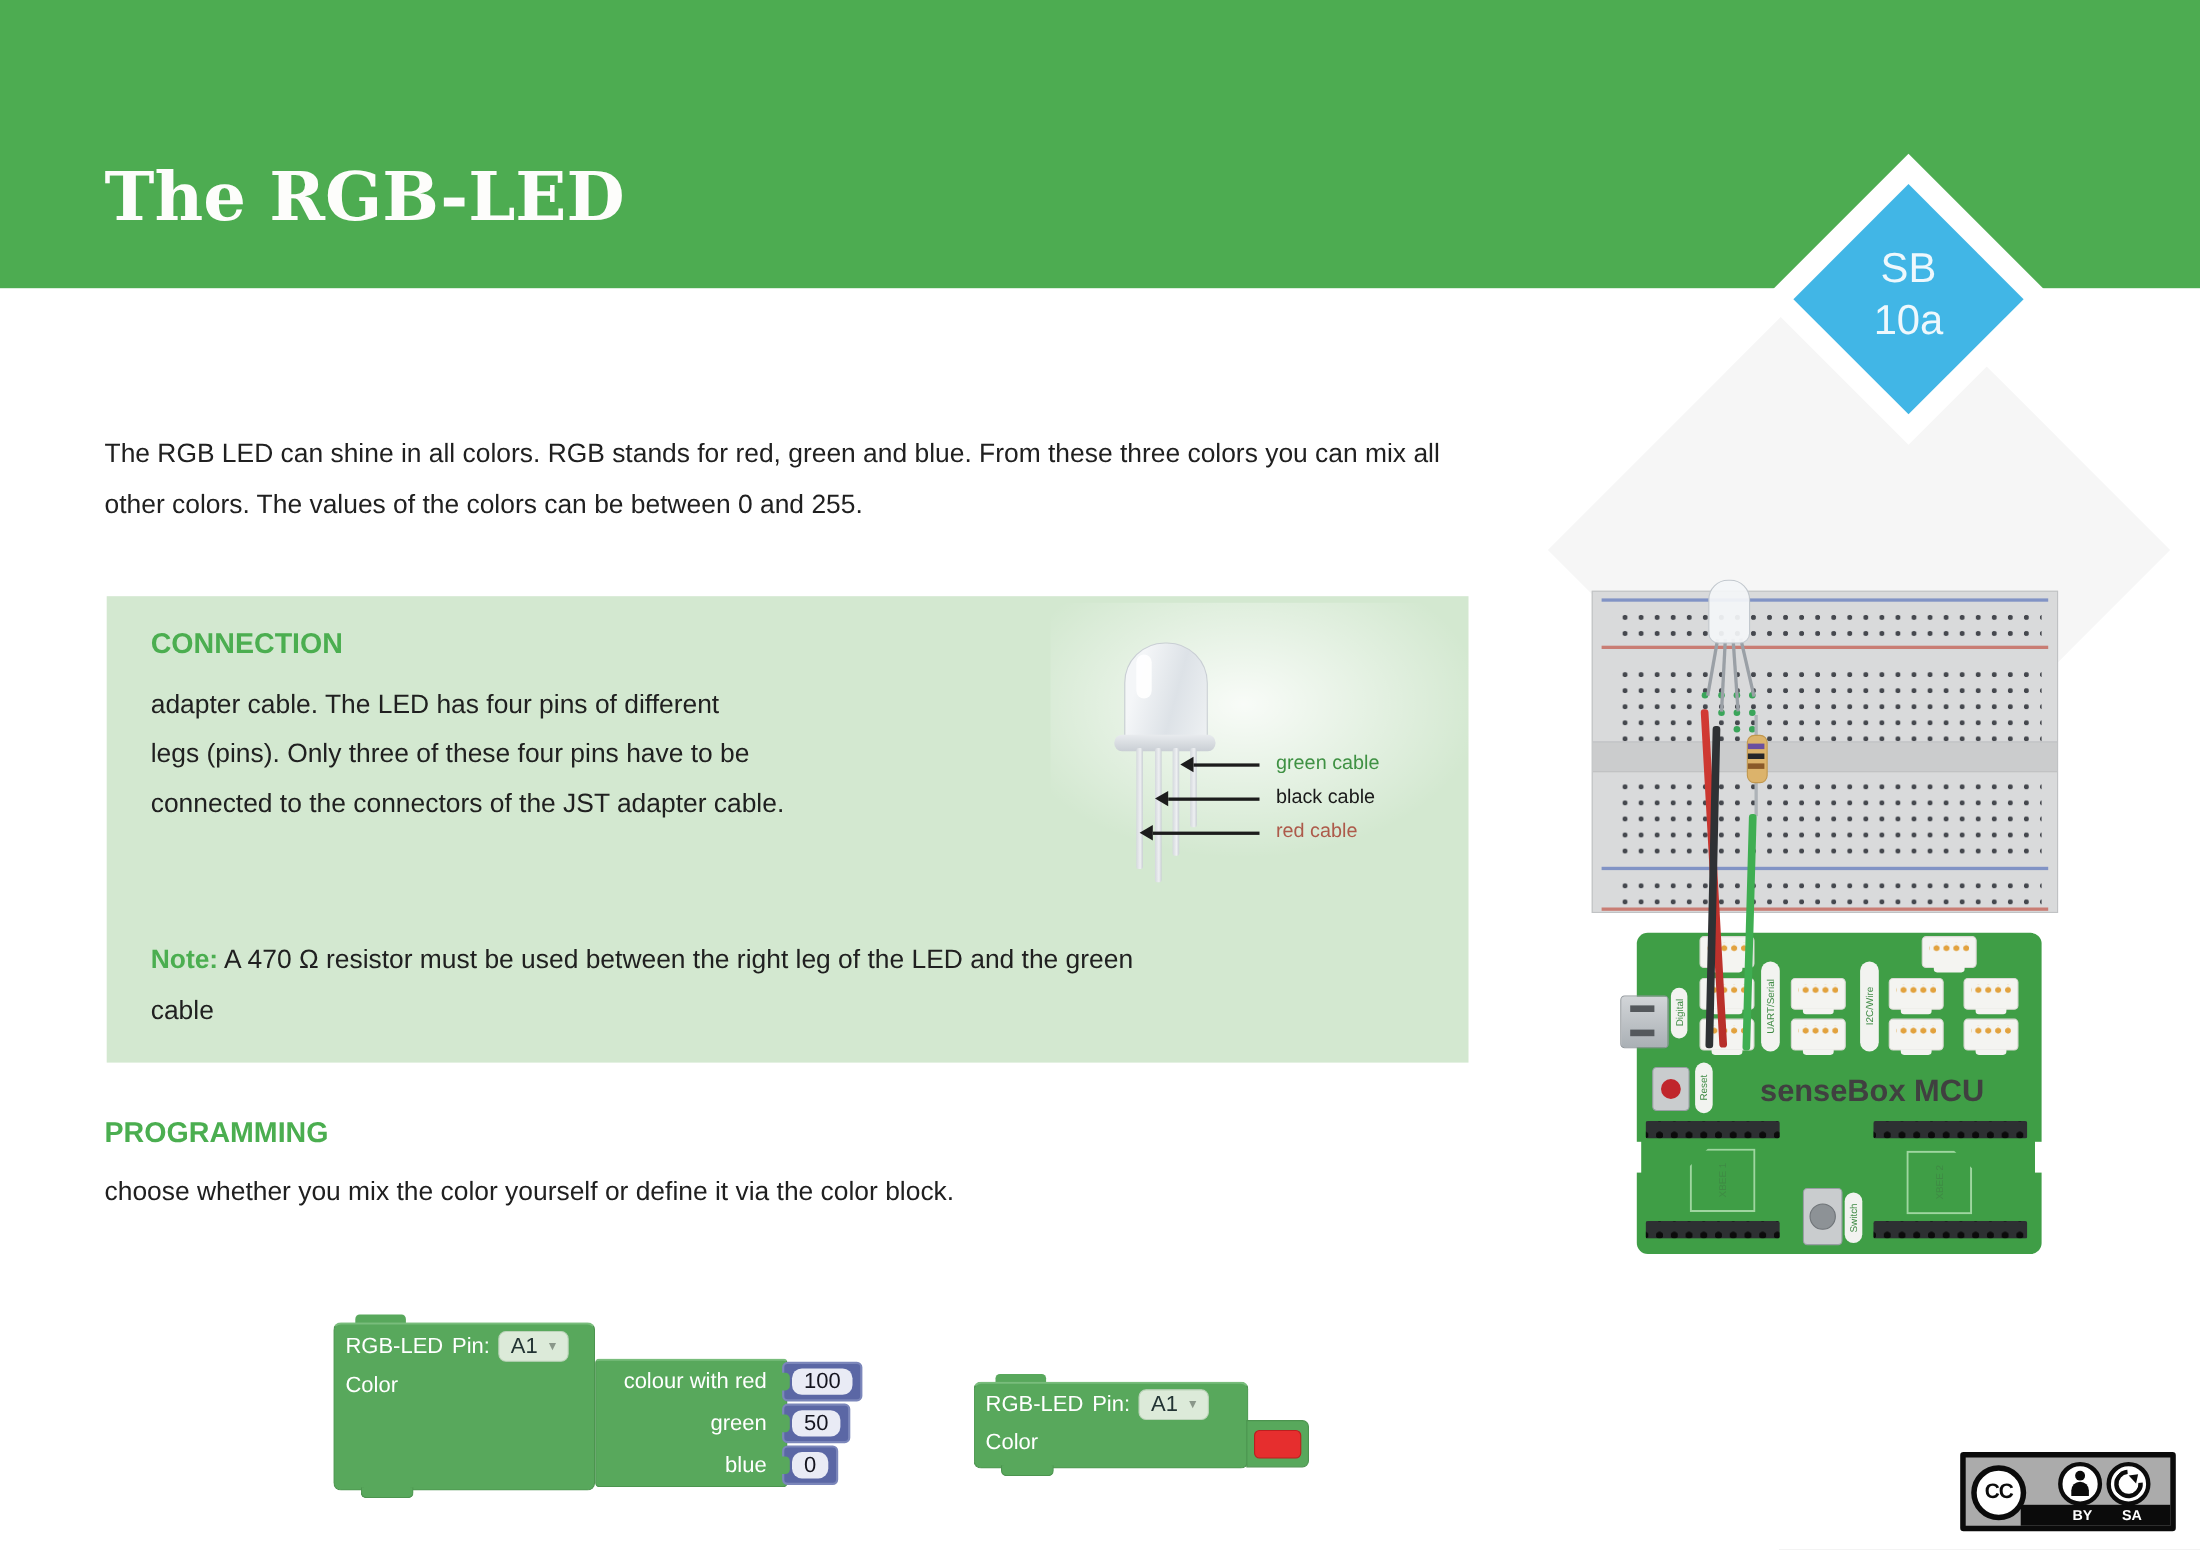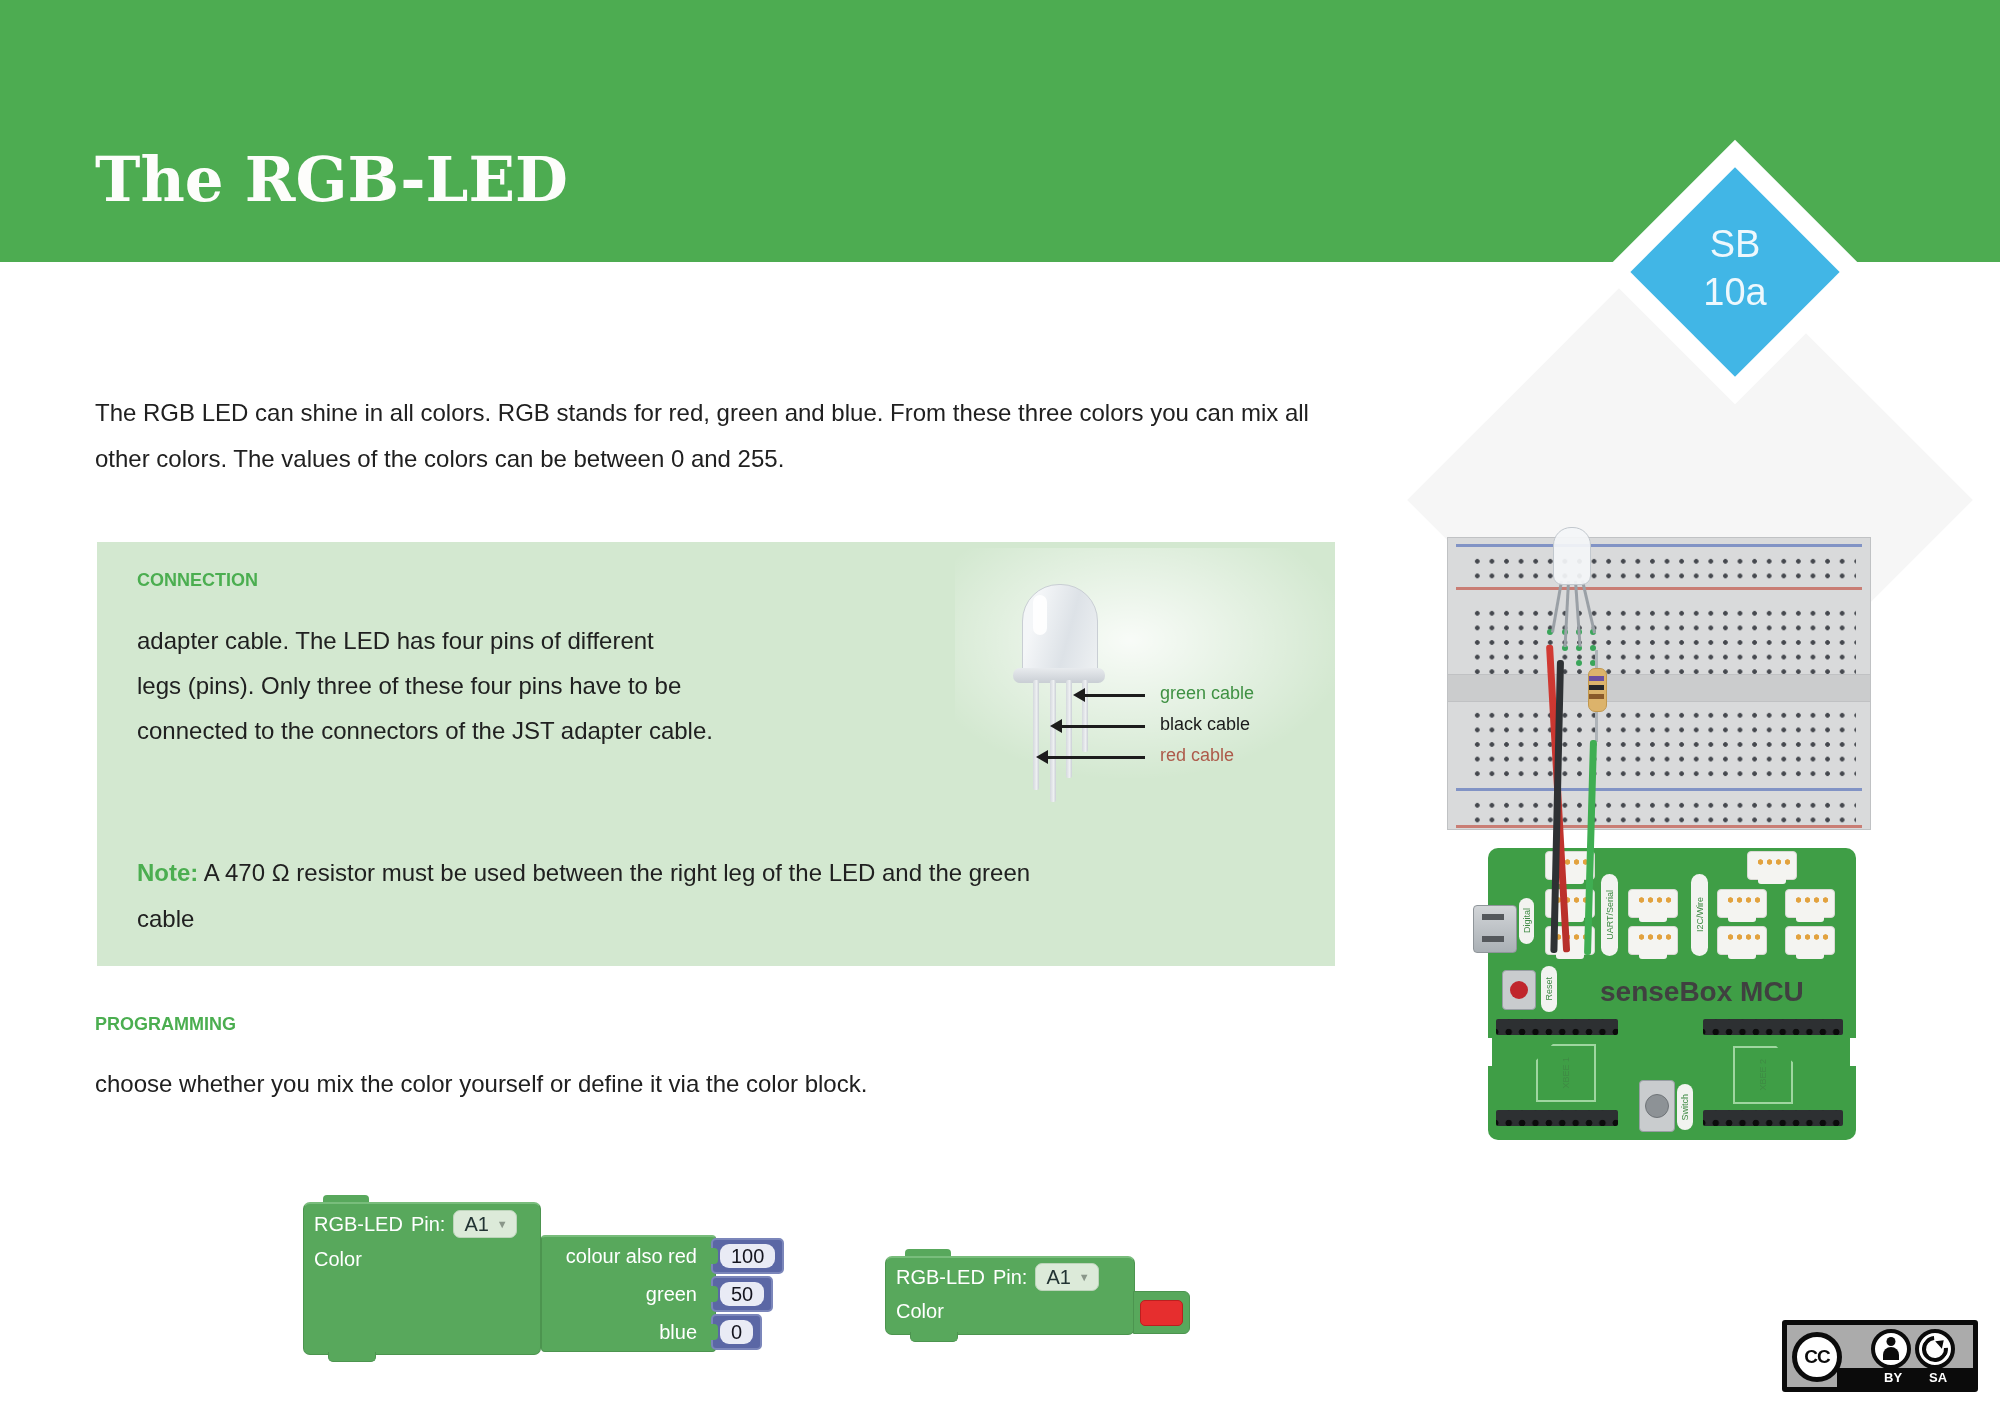--- a/index.html
+++ b/index.html
@@ -24,21 +24,21 @@
               background:var(--badge-blue,#41b6e6);transform:translate(-50%,-50%) rotate(45deg);}
   .badge-text{position:absolute;left:0;top:78px;width:230px;text-align:center;color:#eef8fd;
               font-size:38px;line-height:48px;}
 
   
   .intro{position:absolute;left:95px;top:390px;font-size:24px;line-height:46px;z-index:2;white-space:nowrap;}
 
   
   .conn-box{position:absolute;left:97px;top:542px;width:1238px;height:424px;
             background:var(--box-green,#d3e8d0);z-index:1;}
-  .sec-heading{font-size:18px;font-weight:bold;color:var(--accent-green,#4bae50);white-space:nowrap;}
+  .sec-heading{font-size:26px;font-weight:bold;color:var(--accent-green,#4bae50);white-space:nowrap;}
   .conn-heading{position:absolute;left:40px;top:28px;}
   .conn-lines{position:absolute;left:40px;top:76px;font-size:24px;line-height:45px;white-space:nowrap;}
   .conn-note{position:absolute;left:40px;top:308px;font-size:24px;line-height:46px;white-space:nowrap;}
   .note-label{font-weight:bold;color:var(--accent-green,#4bae50);}
 
   
   .led-glow{position:absolute;left:955px;top:548px;width:390px;height:230px;z-index:1;
             background:radial-gradient(ellipse at 45% 40%,rgba(255,255,255,.85),rgba(255,255,255,0) 72%);}
   .led-bulb{position:absolute;left:1022px;top:584px;width:74px;height:90px;z-index:2;
             background:linear-gradient(105deg,#f4f6f8 20%,#dde2e7 60%,#eef1f3);
@@ -224,21 +224,21 @@
       </span>
     </div>
     <div class="brow" style="top:44px;">
       <span>Color</span>
     </div>
   </div>
   <div class="blk-tab tab-bottom" style="left:328px;top:1352px;"></div>
 
   <div class="blk" style="left:541px;top:1235px;width:173px;height:114px;border-radius:4px;">
     <div class="crow">
-        <span>colour also red</span>
+        <span>colour with red</span>
       </div>
     <div class="crow">
         <span>green</span>
       </div>
     <div class="crow">
         <span>blue</span>
       </div>
   </div>
   <div class="numblock" style="left:711px;top:1238px;">
     <span class="numfield">100</span>

